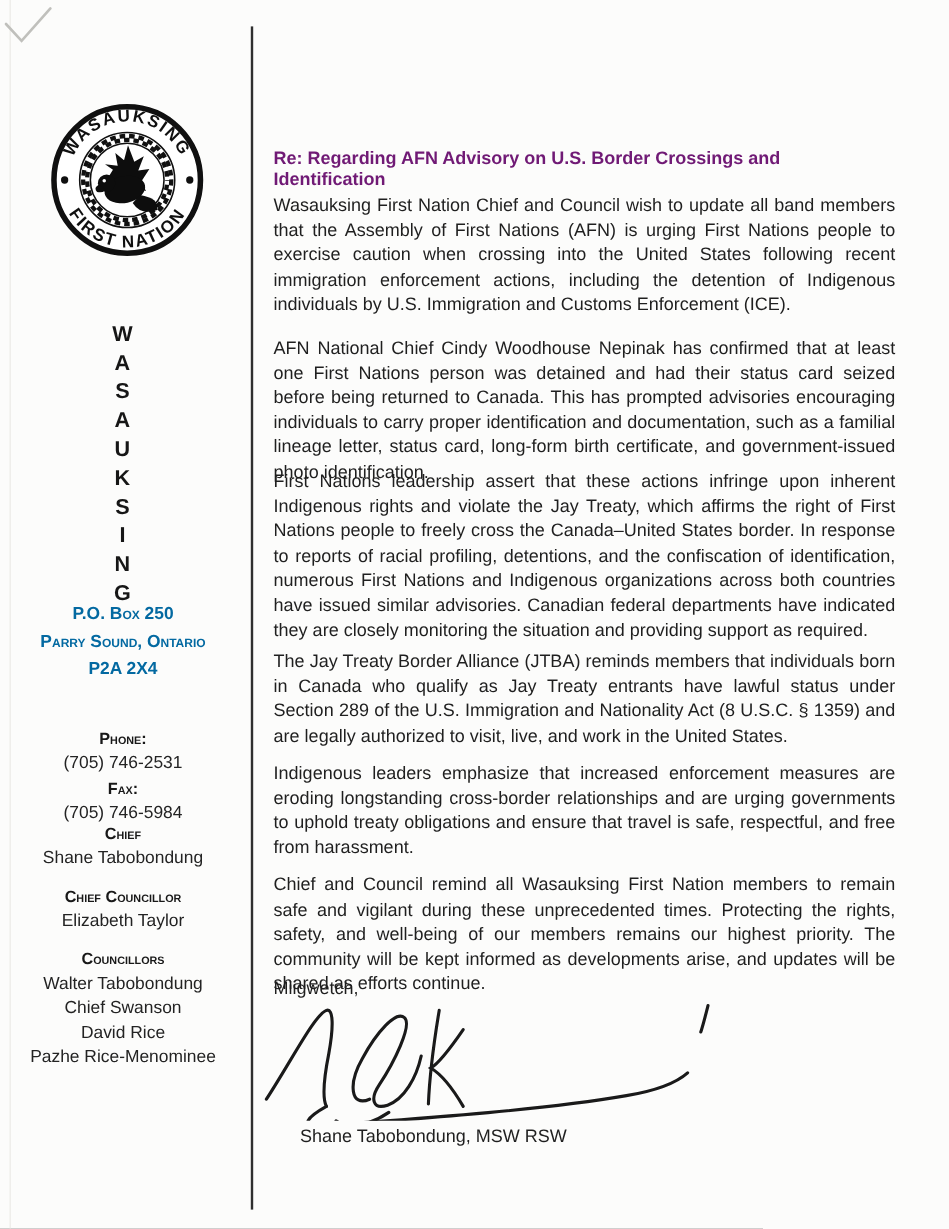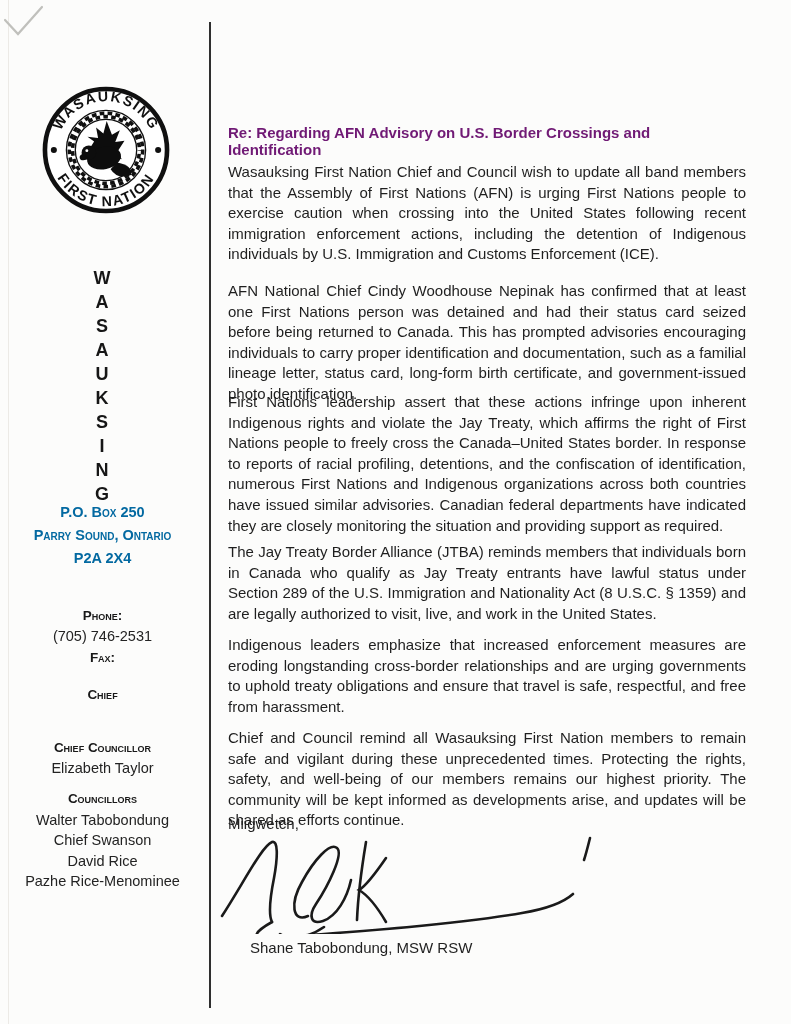--- a/index.html
+++ b/index.html
@@ -106,24 +106,26 @@
     <div class="sb-block address">
       <div>P.O. Box 250</div>
       <div>Parry Sound, Ontario</div>
       <div>P2A 2X4</div>
     </div>
 
     <div class="sb-block phone-block">
       <div class="sc-label">Phone:</div>
       <div class="sb-val">(705) 746-2531</div>
       <div class="sc-label">Fax:</div>
+      <div class="sb-val">(705) 746-5984</div>
     </div>
 
     <div class="sb-block chief-block">
       <div class="sc-label">Chief</div>
+      <div class="sb-val">Shane Tabobondung</div>
     </div>
 
     <div class="sb-block cc-block">
       <div class="sc-label">Chief Councillor</div>
       <div class="sb-val">Elizabeth Taylor</div>
     </div>
 
     <div class="sb-block counc-block">
       <div class="sc-label">Councillors</div>
       <div class="sb-val">Walter Tabobondung</div>

